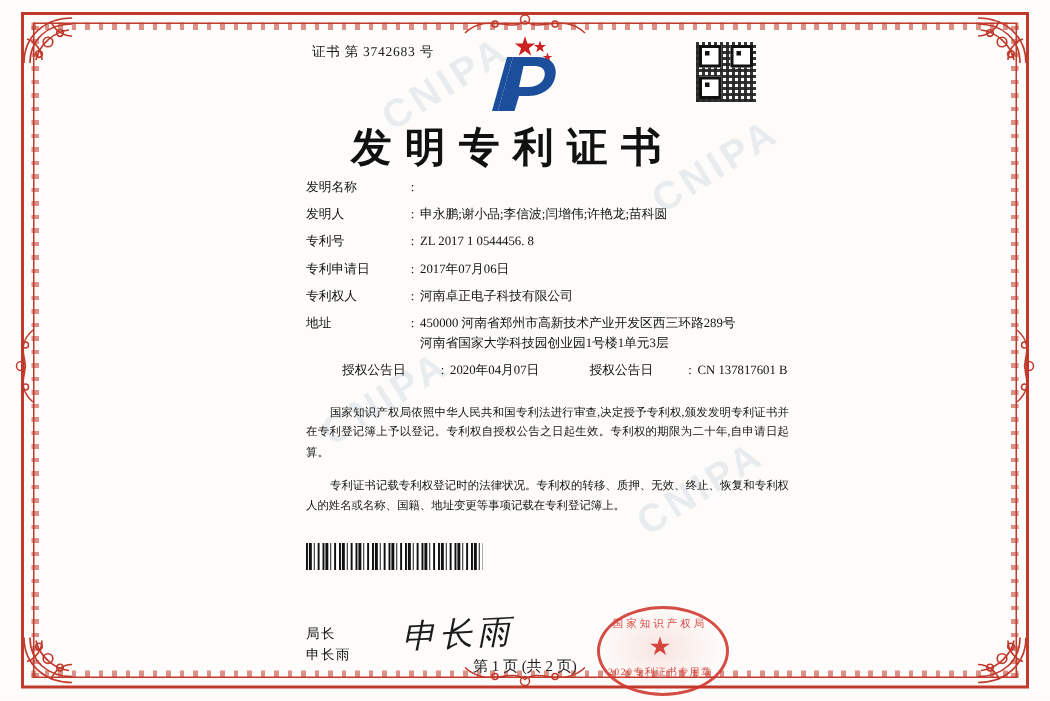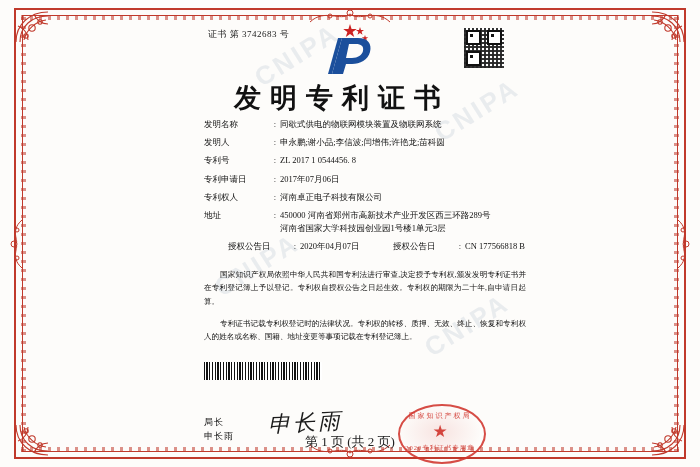--- a/index.html
+++ b/index.html
@@ -311,21 +311,21 @@
     pointer-events: none;
   }
 
   
   .footer {
     position: absolute;
     left: 0;
     right: 0;
     bottom: 16px;
     text-align: center;
-    font-size: 13px;
+    font-size: 10px;
     color: #222;
   }
 </style>
 </head>
 <body>
 
 <div class="page">
 
   <div class="watermark">
     <div class="wm-text" style="left:250px; top:40px;">CNIPA</div>
@@ -442,21 +442,20 @@
 
   <div class="cert-title">发明专利证书</div>
 
   <div class="fields">
 
     <div class="field-row">
       <div class="field-label">
           <span>发明名称</span>
         </div>
       <div class="field-colon">:</div>
-      <div class="field-value">同歇式供电的物联网模块装置及物联网系统</div>
     </div>
 
     <div class="field-row">
       <div class="field-label">
           <span>发明人</span>
         </div>
       <div class="field-colon">:</div>
       <div class="field-value">申永鹏;谢小品;李信波;闫增伟;许艳龙;苗科圆</div>
     </div>
 
@@ -499,21 +498,21 @@
             <span>授权公告日</span>
           </div>
         <div class="field-colon">:</div>
         <div class="field-value">2020年04月07日</div>
       </div>
       <div class="half">
         <div class="field-label">
             <span>授权公告日</span>
           </div>
         <div class="field-colon">:</div>
-        <div class="field-value">CN 177566818 B</div>
+        <div class="field-value">CN 137817601 B</div>
       </div>
     </div>
 
   </div>
 
   <div class="paragraphs">
     <p>国家知识产权局依照中华人民共和国专利法进行审查,决定授予专利权,颁发发明专利证书并在专利登记簿上予以登记。专利权自授权公告之日起生效。专利权的期限为二十年,自申请日起算。</p>
     <p>专利证书记载专利权登记时的法律状况。专利权的转移、质押、无效、终止、恢复和专利权人的姓名或名称、国籍、地址变更等事项记载在专利登记簿上。</p>
   </div>
 

